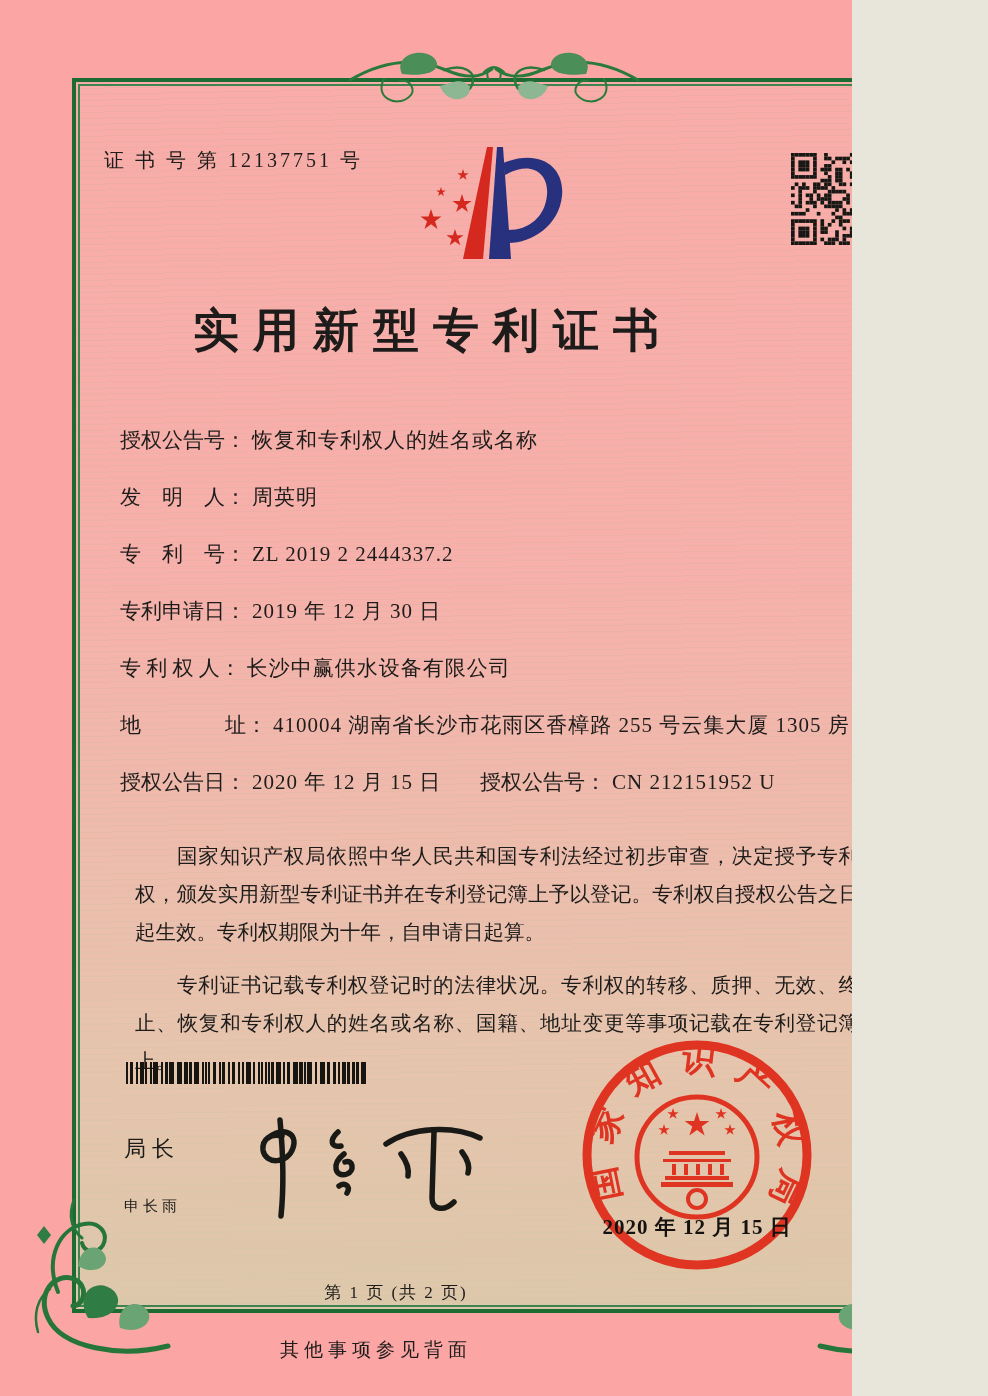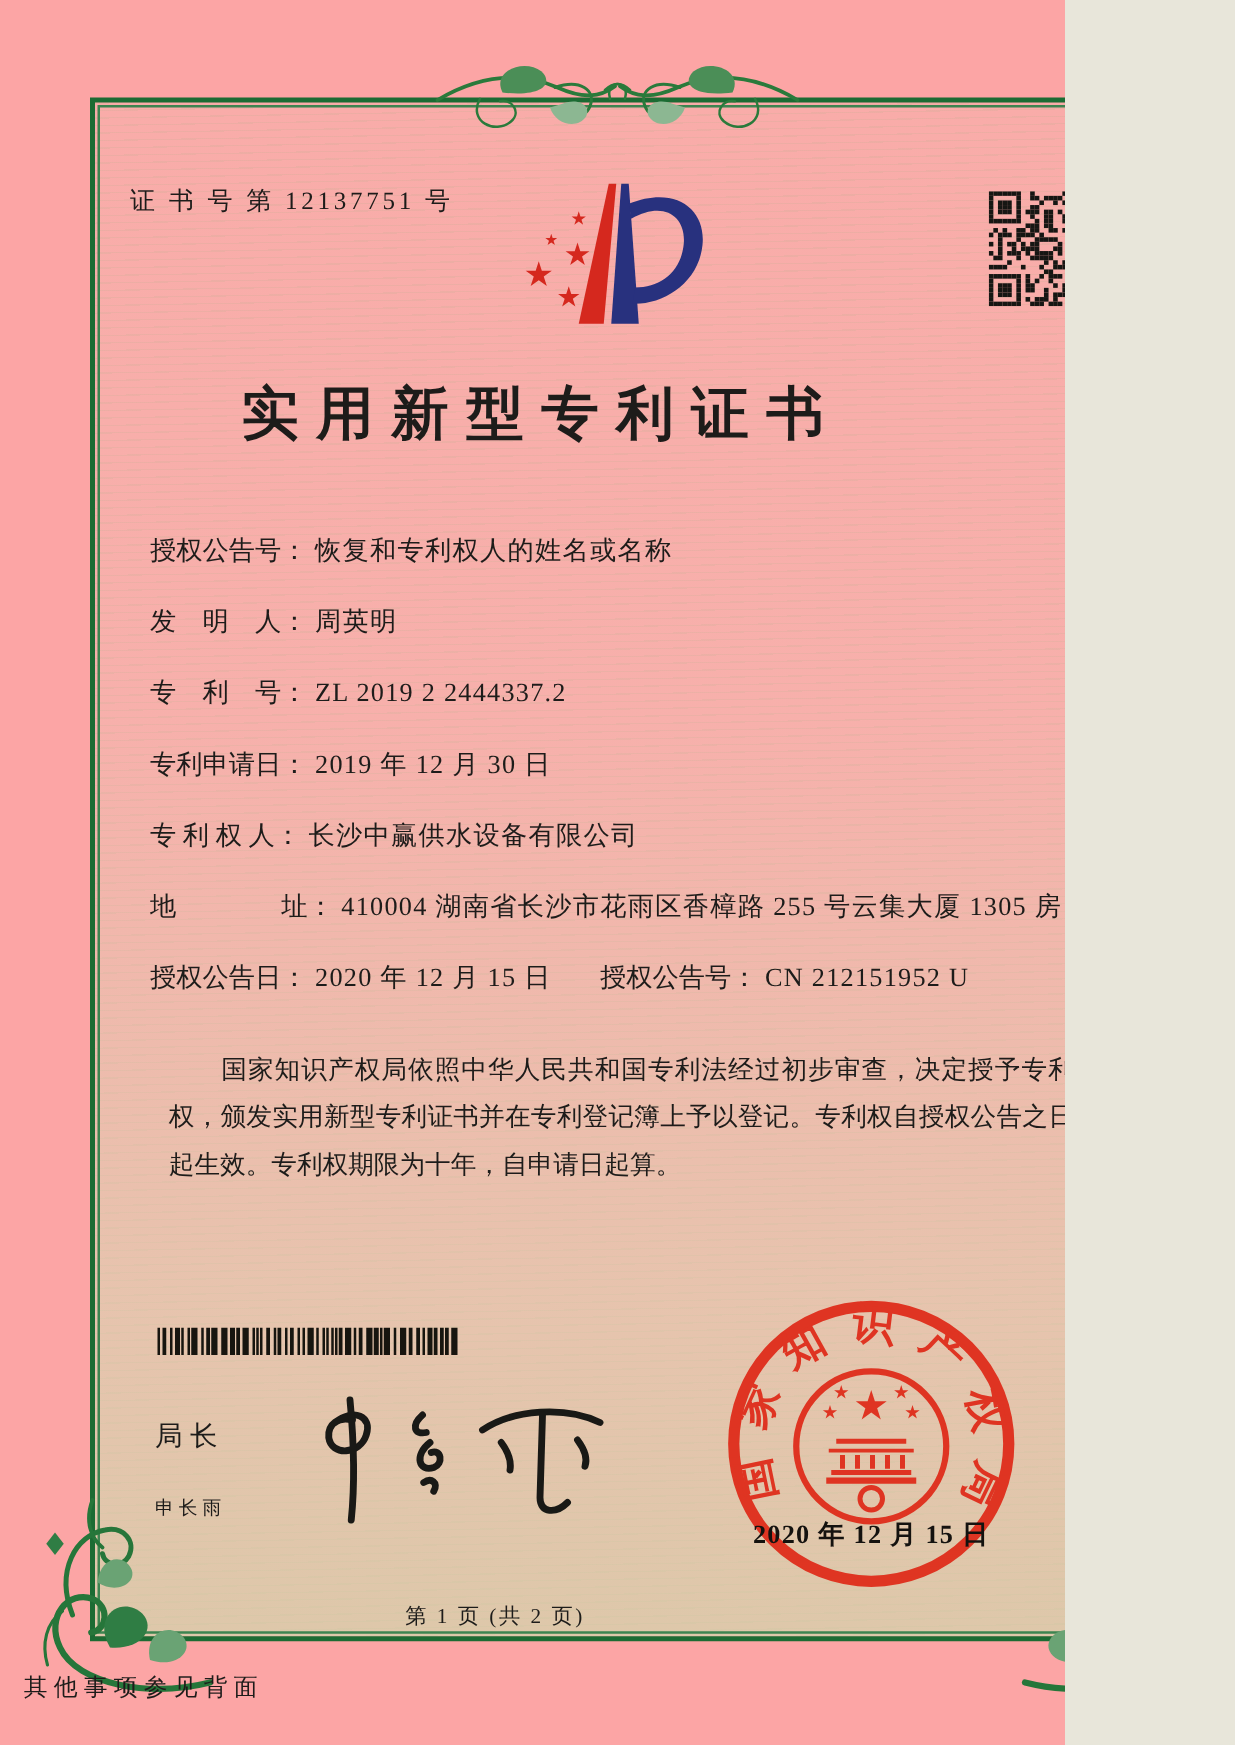--- a/index.html
+++ b/index.html
@@ -31,21 +31,21 @@
                font-family:Liberation Sans, sans-serif;}
   .signer-name{position:absolute;left:124px;top:1181px;font-size:15px;letter-spacing:4px;
                font-family:"Liberation Sans","DejaVu Sans",sans-serif;margin-top:16px;}
   .signature{position:absolute;left:238px;top:1112px;}
   .logo{position:absolute;left:413px;top:133px;}
   .qr{position:absolute;left:791px;top:153px;width:92px;height:92px;}
   .seal{position:absolute;left:577px;top:1035px;opacity:0.93;}
   .seal-date{position:absolute;left:577px;top:1213px;width:240px;text-align:center;
              font-size:21px;letter-spacing:1px;color:#14120f;font-weight:bold;}
   .page-info{position:absolute;left:0;right:60px;top:1281px;text-align:center;font-size:17px;letter-spacing:2px;}
-  .back-note{position:absolute;left:0;right:100px;top:1337px;text-align:left;font-size:19px;letter-spacing:5px;padding-left:19px;}
+  .back-note{position:absolute;left:0;right:100px;top:1337px;text-align:center;font-size:19px;letter-spacing:5px;}
   .orn{position:absolute;}
 </style>
 </head>
 <body>
 
 <div class="page">
 
   <div class="interior"></div>
   <div class="frame"></div>
 
@@ -451,20 +451,21 @@
     <div class="frow">
       <span class="flabel">授权公告日：</span><span class="fvalue">2020 年 12 月 15 日</span>
       <span class="g2">
         <span class="flabel">授权公告号：</span><span class="fvalue">CN 212151952 U</span>
       </span>
     </div>
   </div>
 
   <div class="paras">
     <p>国家知识产权局依照中华人民共和国专利法经过初步审查，决定授予专利权，颁发实用新型专利证书并在专利登记簿上予以登记。专利权自授权公告之日起生效。专利权期限为十年，自申请日起算。</p>
+    <p>专利证书记载专利权登记时的法律状况。专利权的转移、质押、无效、终止、恢复和专利权人的姓名或名称、国籍、地址变更等事项记载在专利登记簿上。</p>
   </div>
 
   <div class="barcode" id="barcode"><svg width="248" height="22" viewBox="0 0 248 22" fill="#17150f">
         <rect x="2" y="0" width="2" height="22"></rect>
         <rect x="6" y="0" width="3" height="22"></rect>
         <rect x="12" y="0" width="2" height="22"></rect>
         <rect x="16" y="0" width="4" height="22"></rect>
         <rect x="21" y="0" width="2" height="22"></rect>
         <rect x="26" y="0" width="2" height="22"></rect>
         <rect x="29" y="0" width="5" height="22"></rect>

